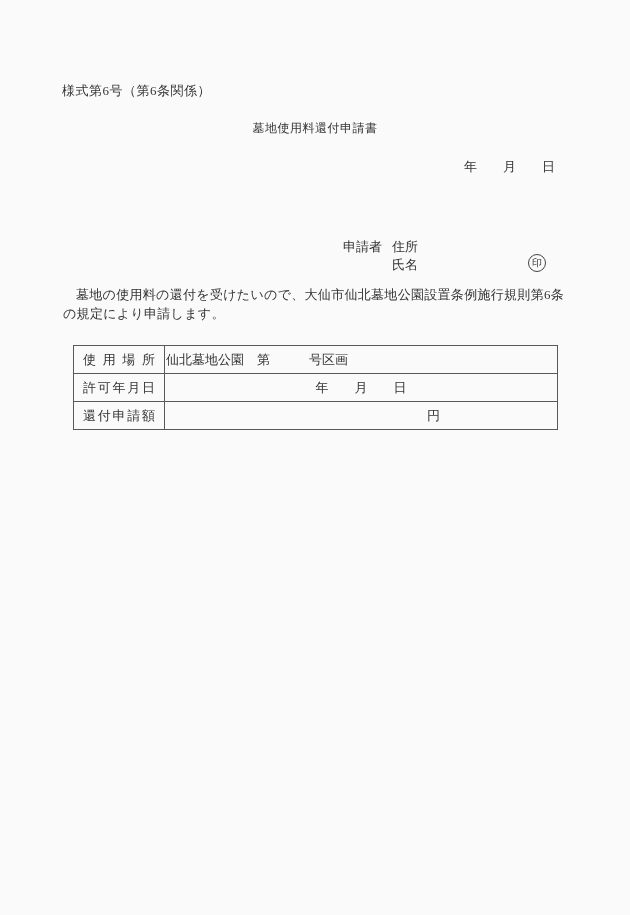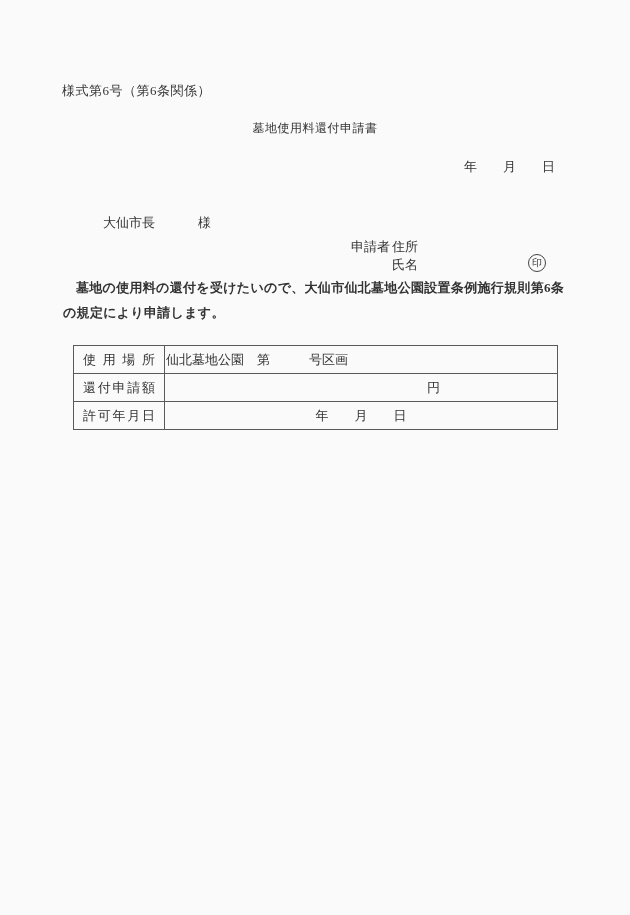--- a/index.html
+++ b/index.html
@@ -37,45 +37,44 @@
     left: 0;
     top: 158px;
     width: 630px;
     text-align: right;
     padding-right: 75px;
     box-sizing: border-box;
   }
   .addressee { left: 90px; top: 198px; }
   .addressee-name { display: inline-block; width: 95px; }
 
-  .applicant-label   { left: 351px; top: 238px; }
+  .applicant-label   { left: 343px; top: 238px; }
   .applicant-address { left: 392px; top: 238px; }
   .applicant-name    { left: 392px; top: 256px; }
   .seal {
     left: 528px;
     top: 254px;
     width: 16px;
     height: 16px;
     border: 1px solid #444444;
     border-radius: 50%;
     font-size: 10px;
     line-height: 16px;
     text-align: center;
     white-space: normal;
   }
 
   .body-text {
     left: 63px;
-    top: 275px;
+    top: 285px;
     width: 505px;
-    line-height: 25px;
+    line-height: 19px;
     text-indent: 13px;
     white-space: normal;
     letter-spacing: 0.3px;
-    font-weight: bold;
   }
 
   .form-table {
     position: absolute;
     left: 73px;
     top: 345px;
     width: 484px;
     border-collapse: collapse;
     table-layout: fixed;
     font-size: 13px;
@@ -107,23 +106,20 @@
 <body>
 
 <div class="page">
 
   <div class="abs form-number">様式第6号（第6条関係）</div>
 
   <div class="abs doc-title">墓地使用料還付申請書</div>
 
   <div class="abs date-line">年　　月　　日</div>
 
-  <div class="abs addressee">
-    <span class="addressee-name">大仙市長</span><span class="addressee-honorific">様</span>
-  </div>
 
   <div class="abs applicant-label">申請者</div>
 
   <div class="abs applicant-address">住所</div>
 
   <div class="abs applicant-name">氏名</div>
 
   <div class="abs seal">印</div>
 
   <div class="abs body-text">墓地の使用料の還付を受けたいので、大仙市仙北墓地公園設置条例施行規則第6条の規定により申請します。</div>
@@ -132,23 +128,23 @@
     <colgroup>
       <col class="c-label">
       <col class="c-value">
     </colgroup>
     <tbody>
         <tr class="row-std">
       <td class="lbl">使用場所</td>
       <td class="val-location">仙北墓地公園　第　　　号区画</td>
     </tr>
     <tr class="row-std">
+      <td class="lbl">許可年月日</td>
+      <td class="val-date">年　　月　　日</td>
+    </tr>
+    <tr class="row-std">
       <td class="lbl">還付申請額</td>
       <td class="val-amount">円</td>
-    </tr>
-    <tr class="row-std">
-      <td class="lbl">許可年月日</td>
-      <td class="val-date">年　　月　　日</td>
     </tr>
   </tbody>
     </table>
 
 </div>
 
 </body></html>

